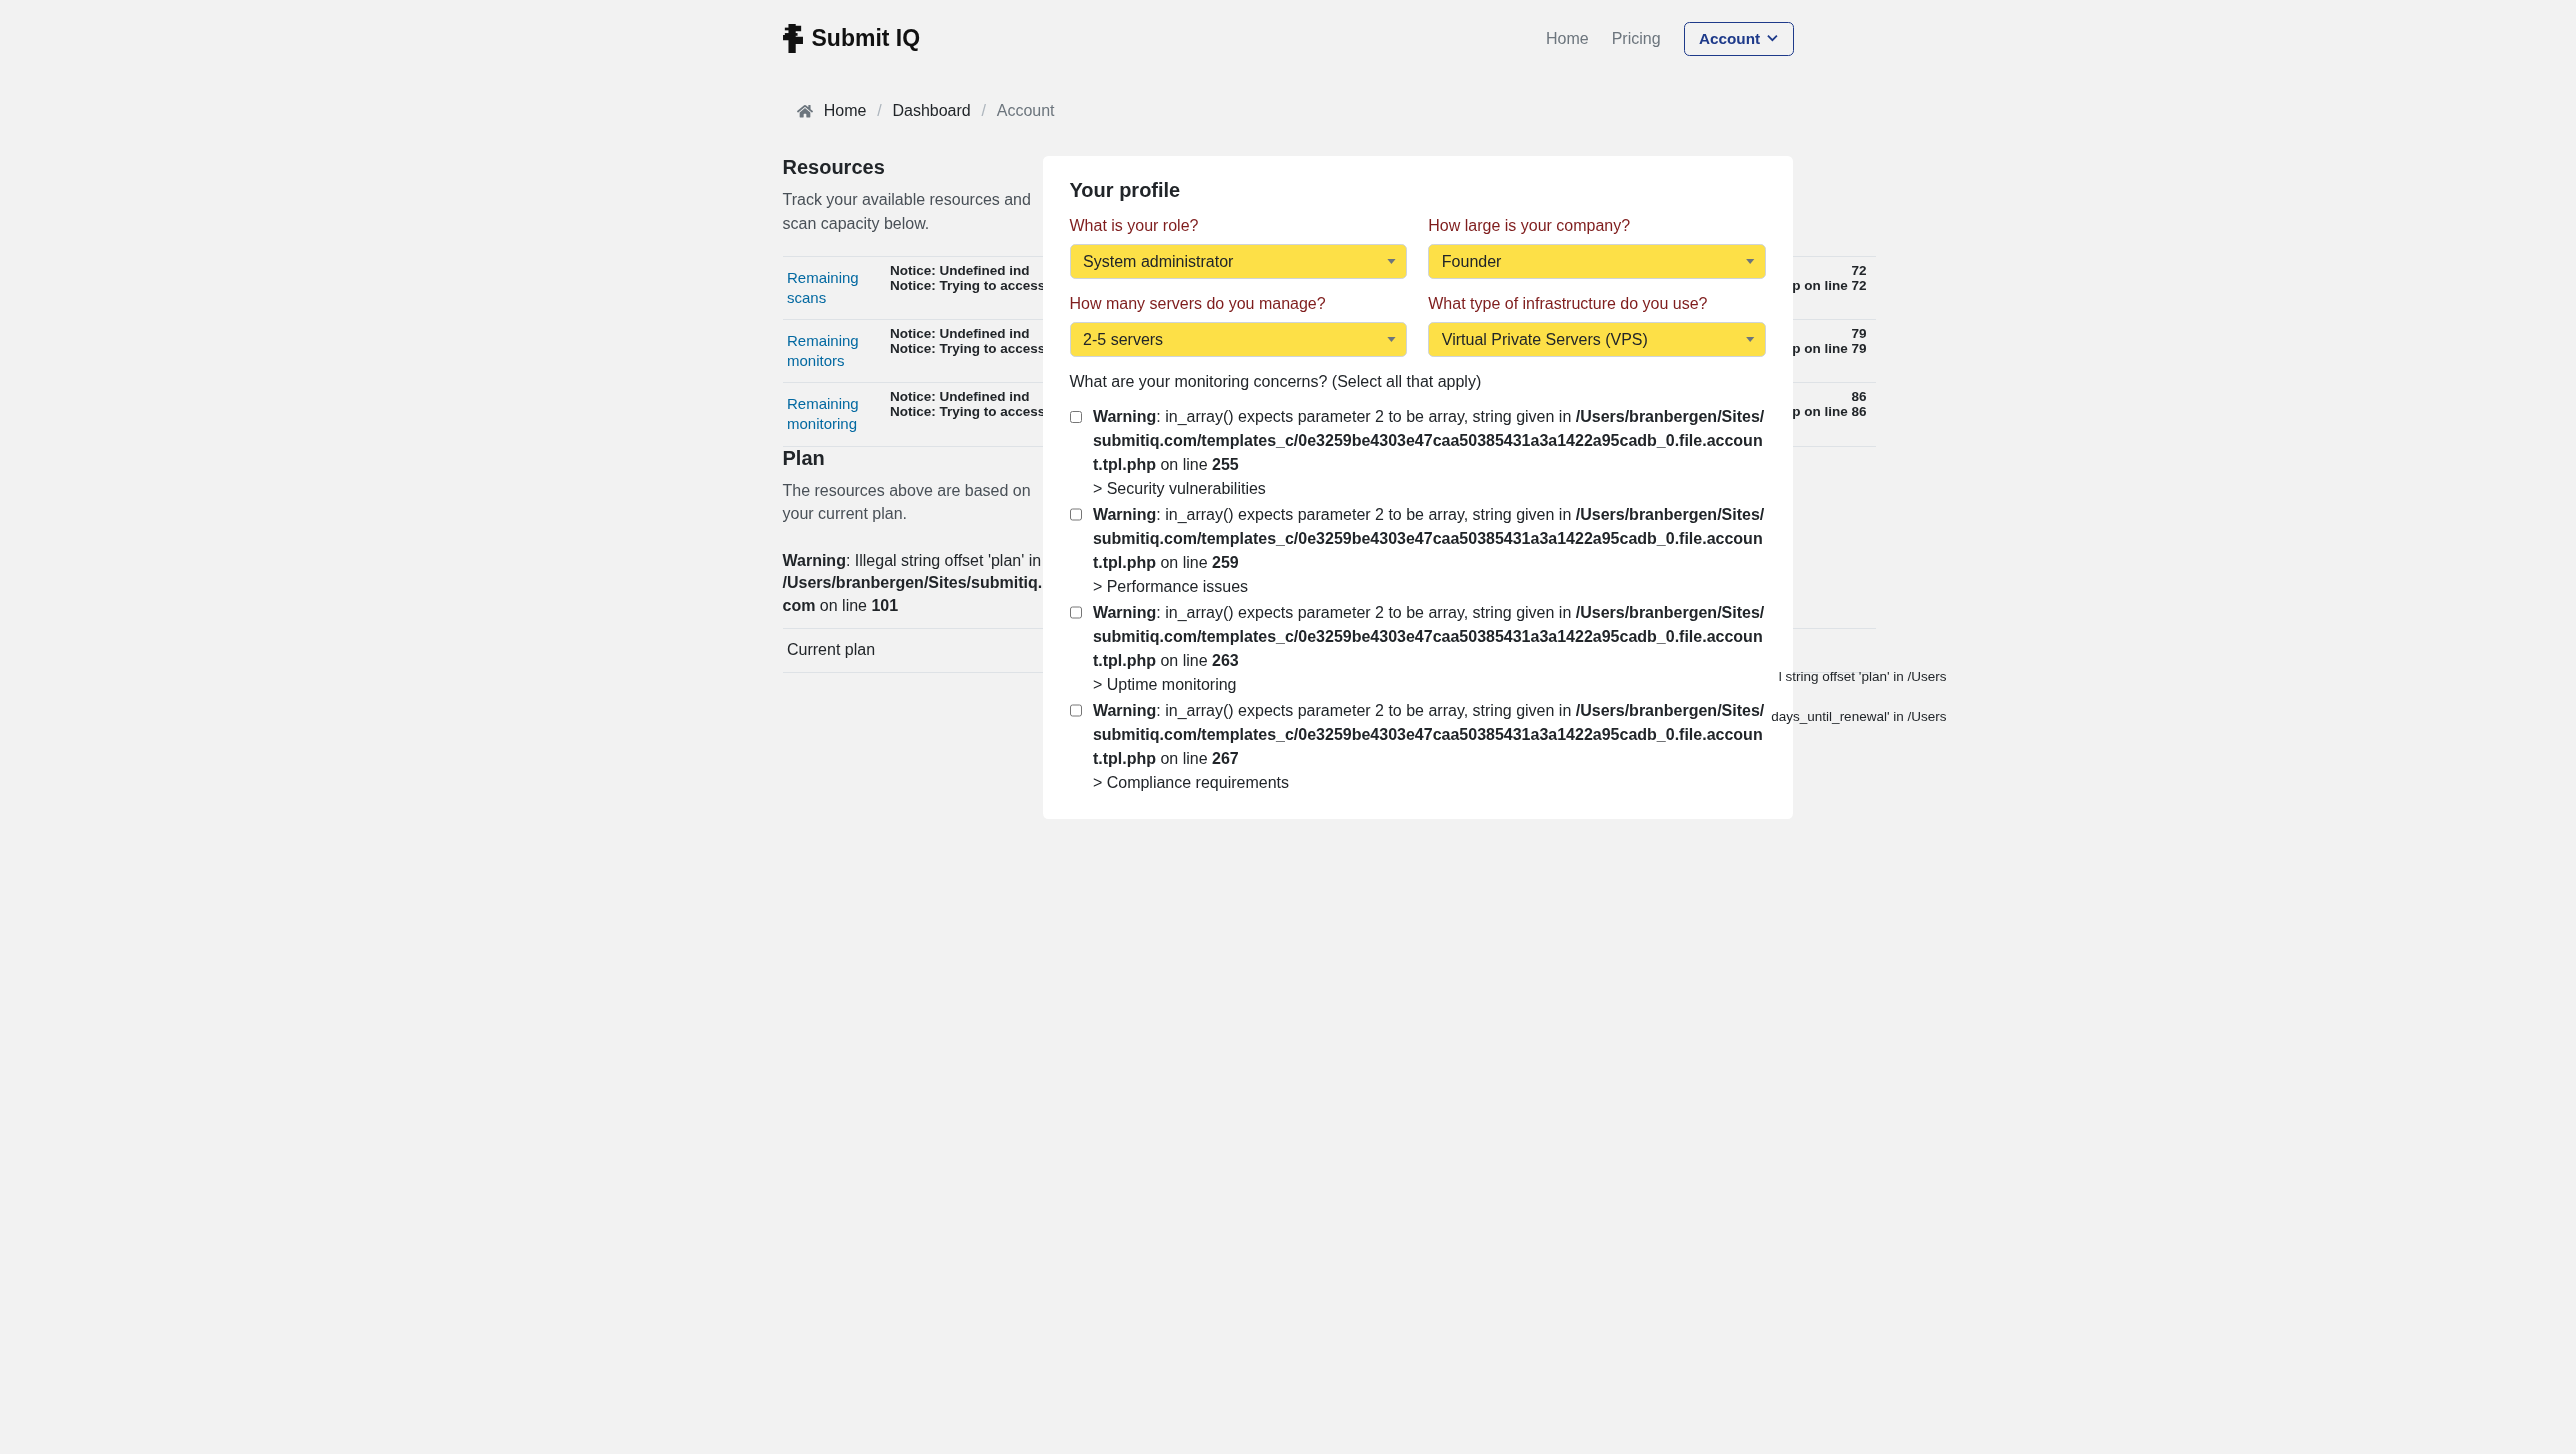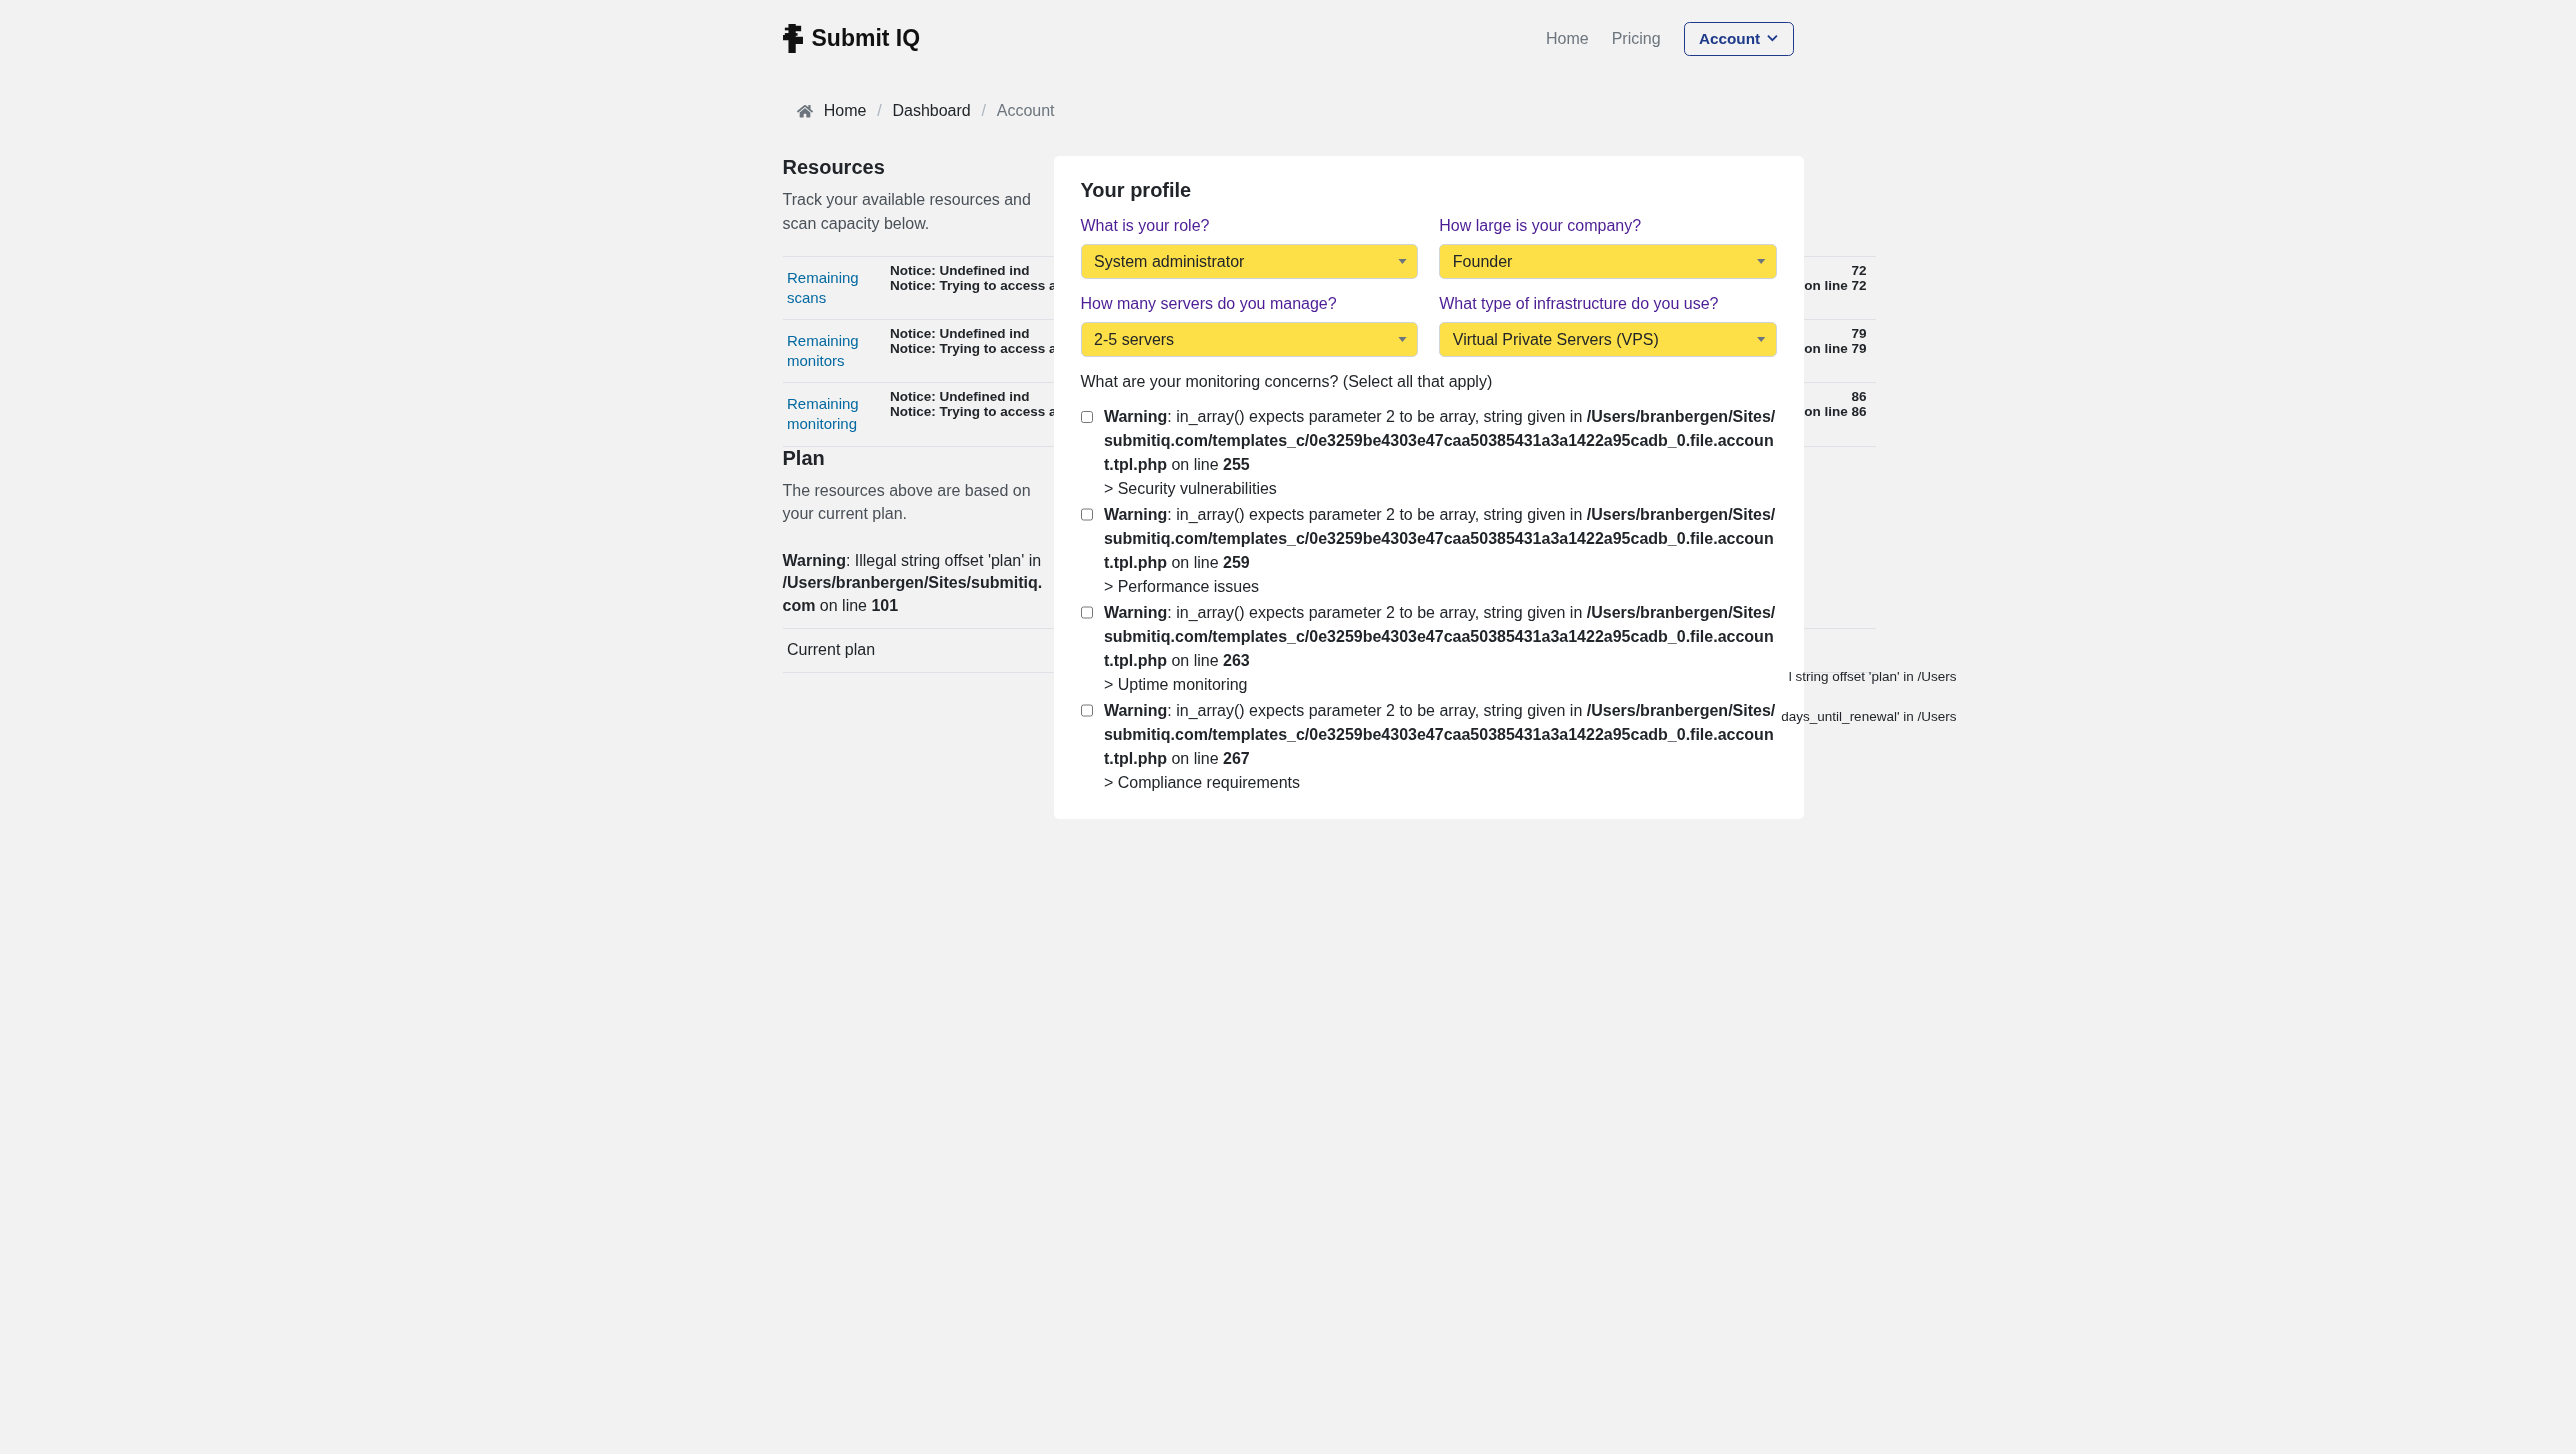--- a/index.html
+++ b/index.html
@@ -41,21 +41,21 @@
       align-items: center;
       gap: 10.8px;
       padding: 25px 0 36px 14.4px;
       font-size: 16px;
       color: #6c757d;
     }
     .breadcrumb a { color: #212529; text-decoration: none; }
     .breadcrumb .sep { color: #adb5bd; }
     .breadcrumb .active { color: #6c757d; }
     .home-icon { width: 16px; height: 14.4px; fill: #6c757d; }
-    .main-grid { display: flex; gap: 11px; align-items: flex-start; }
+    .main-grid { display: flex; gap: 0; align-items: flex-start; }
     .left-col { width: 260px; flex-shrink: 0; }
     .right-area { flex: 1; position: relative; }
     h2.section { font-size: 20px; font-weight: 700; color: #212529; margin-bottom: 9px; }
     .section-desc { font-size: 16px; color: #495057; line-height: 1.45; margin-bottom: 21.5px; }
     .res-table { border-collapse: collapse; }
     .res-row { border-top: 0.9px solid #dee2e6; }
     .res-row td { padding: 10.8px 9px 10.8px 4.5px; vertical-align: top; }
     .res-label { font-size: 15px; color: #0369a1; line-height: 1.35; width: 103px; }
     .res-value { font-size: 13.5px; color: #212529; white-space: nowrap; padding-top: 5.4px !important; }
     .notice-bold { font-weight: 700; }
@@ -67,21 +67,21 @@
       background: #fff;
       border-radius: 5.4px;
       padding: 23px 27px;
       margin-left: 0;
       width: 750px;
       box-shadow: none;
     }
     .card h3 { font-size: 20px; font-weight: 700; margin-bottom: 14.4px; }
     .form-row { display: flex; gap: 21.5px; margin-bottom: 16px; }
     .form-col { flex: 1; }
-    .form-label { font-size: 16px; color: #4c1d95; margin-bottom: 9px; display: block; }
+    .form-label { font-size: 16px; color: #7f1d1d; margin-bottom: 9px; display: block; }
     .select-wrap { position: relative; }
     select {
       width: 100%;
       padding: 8px 29px 8px 12.6px;
       font-size: 16px;
       border: 0.9px solid #ced4da;
       border-radius: 5.4px;
       background: #fde047;
       appearance: none;
       color: #212529;

